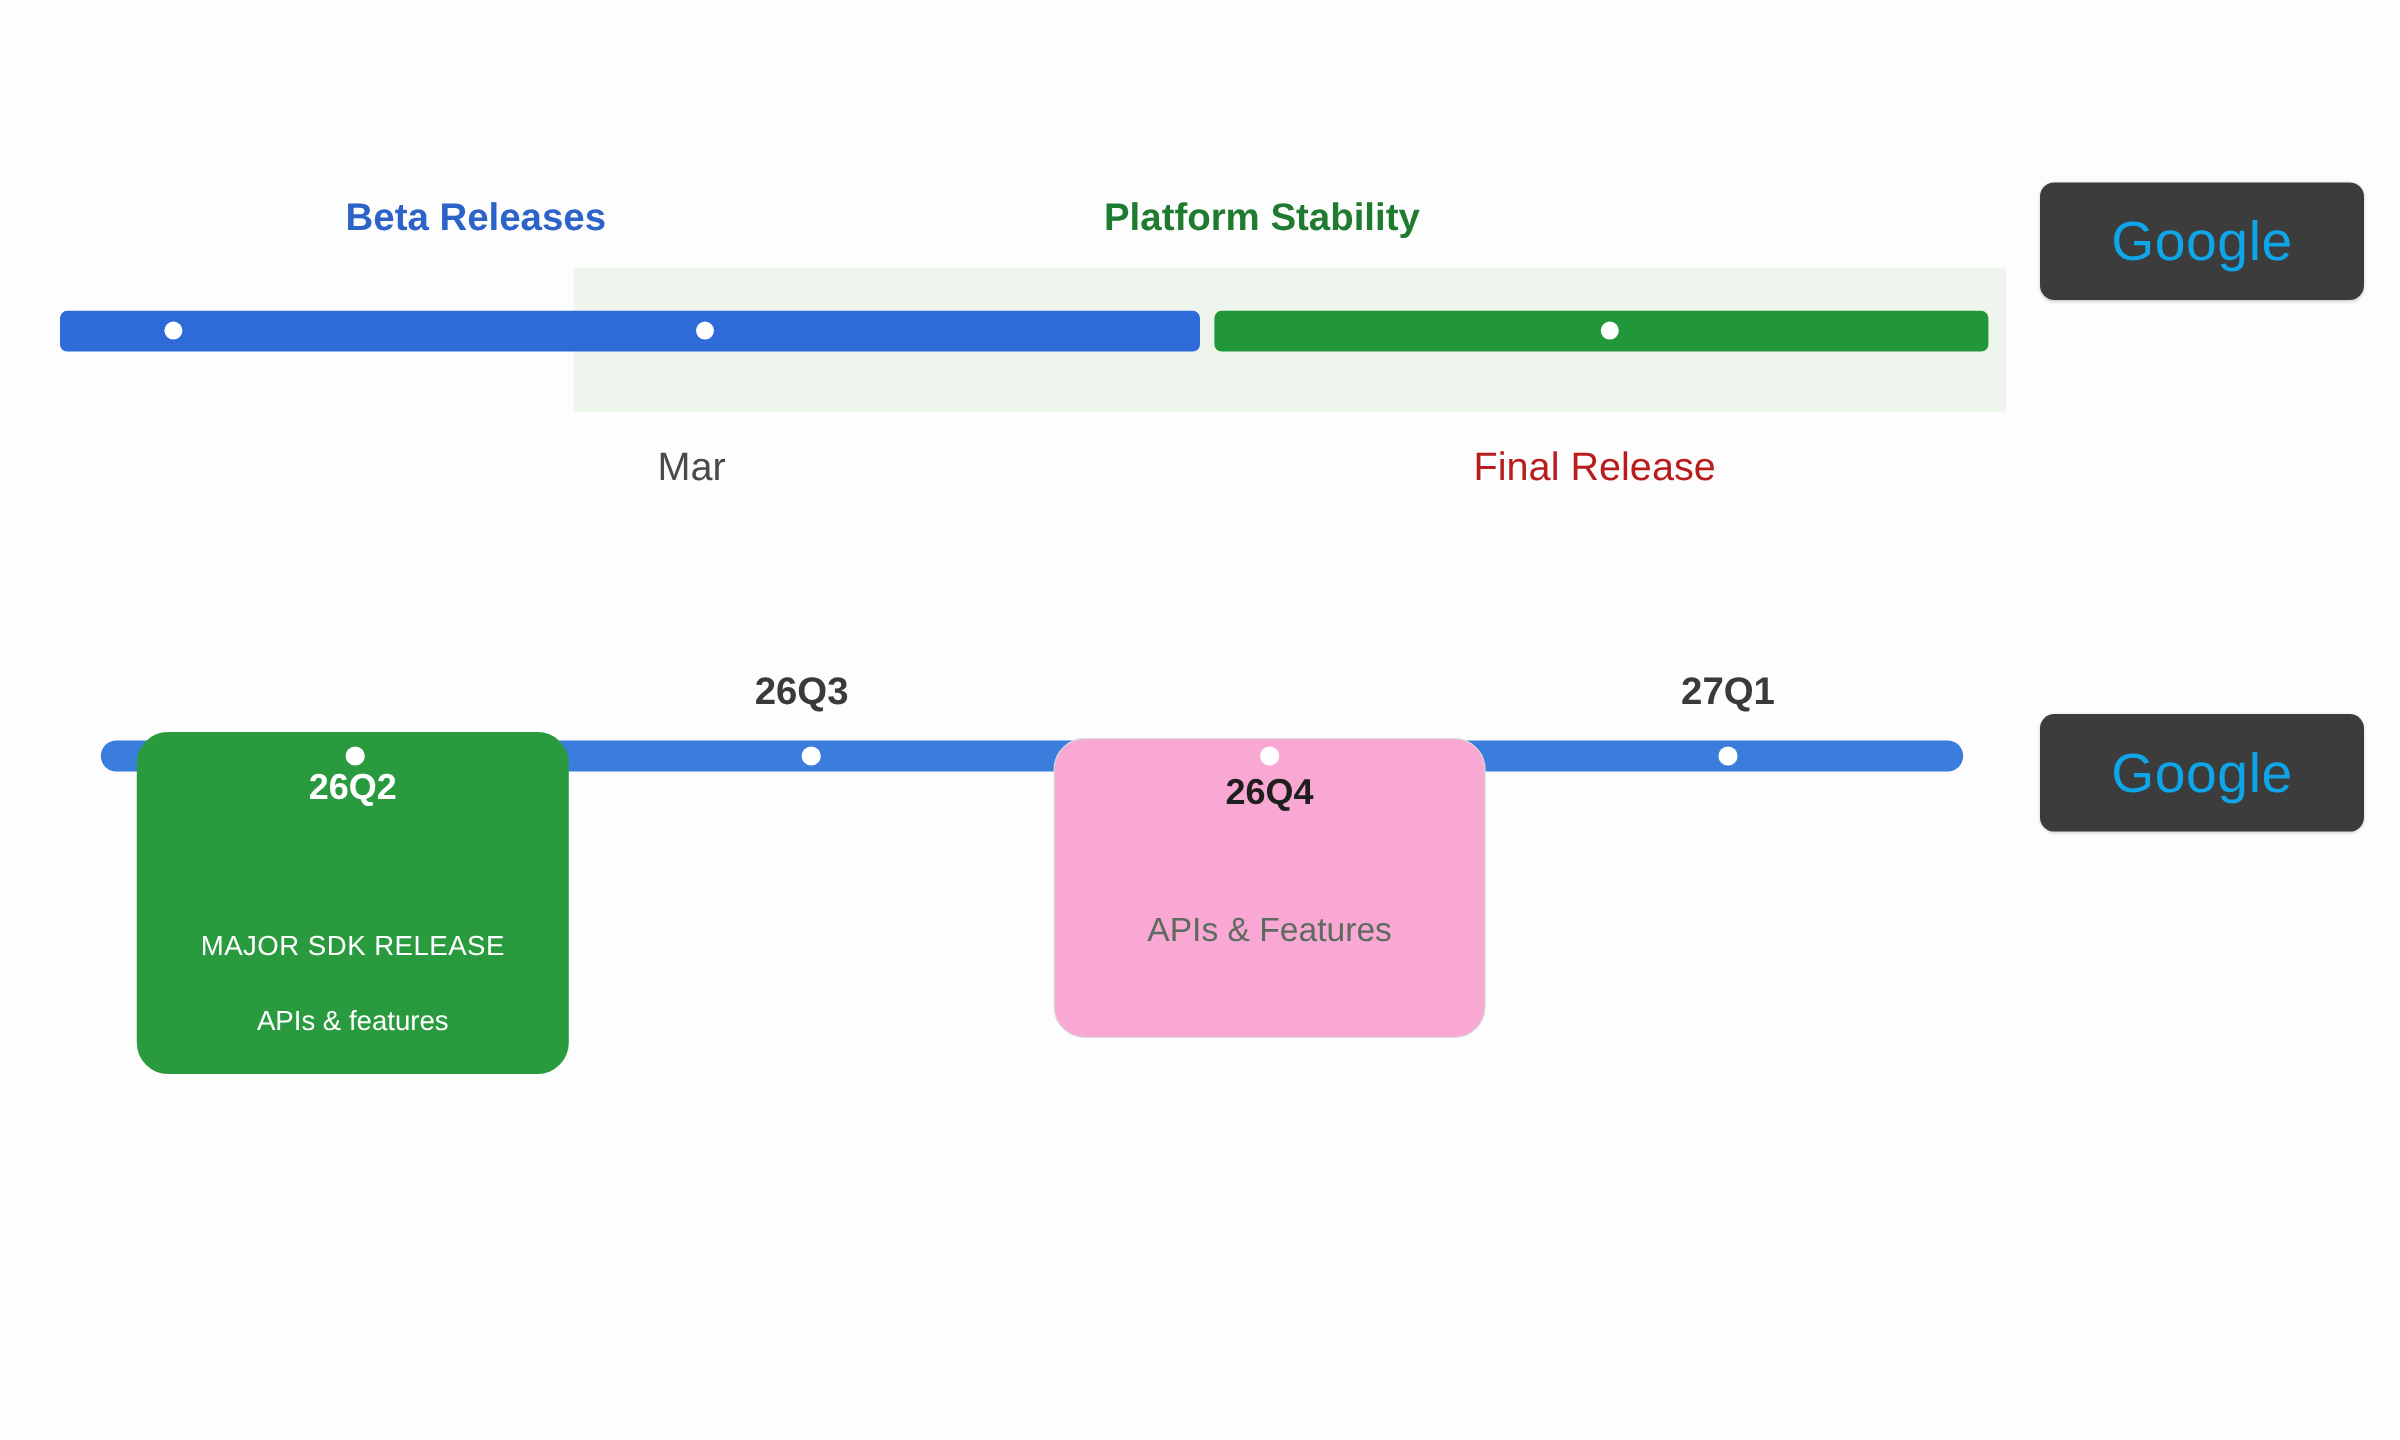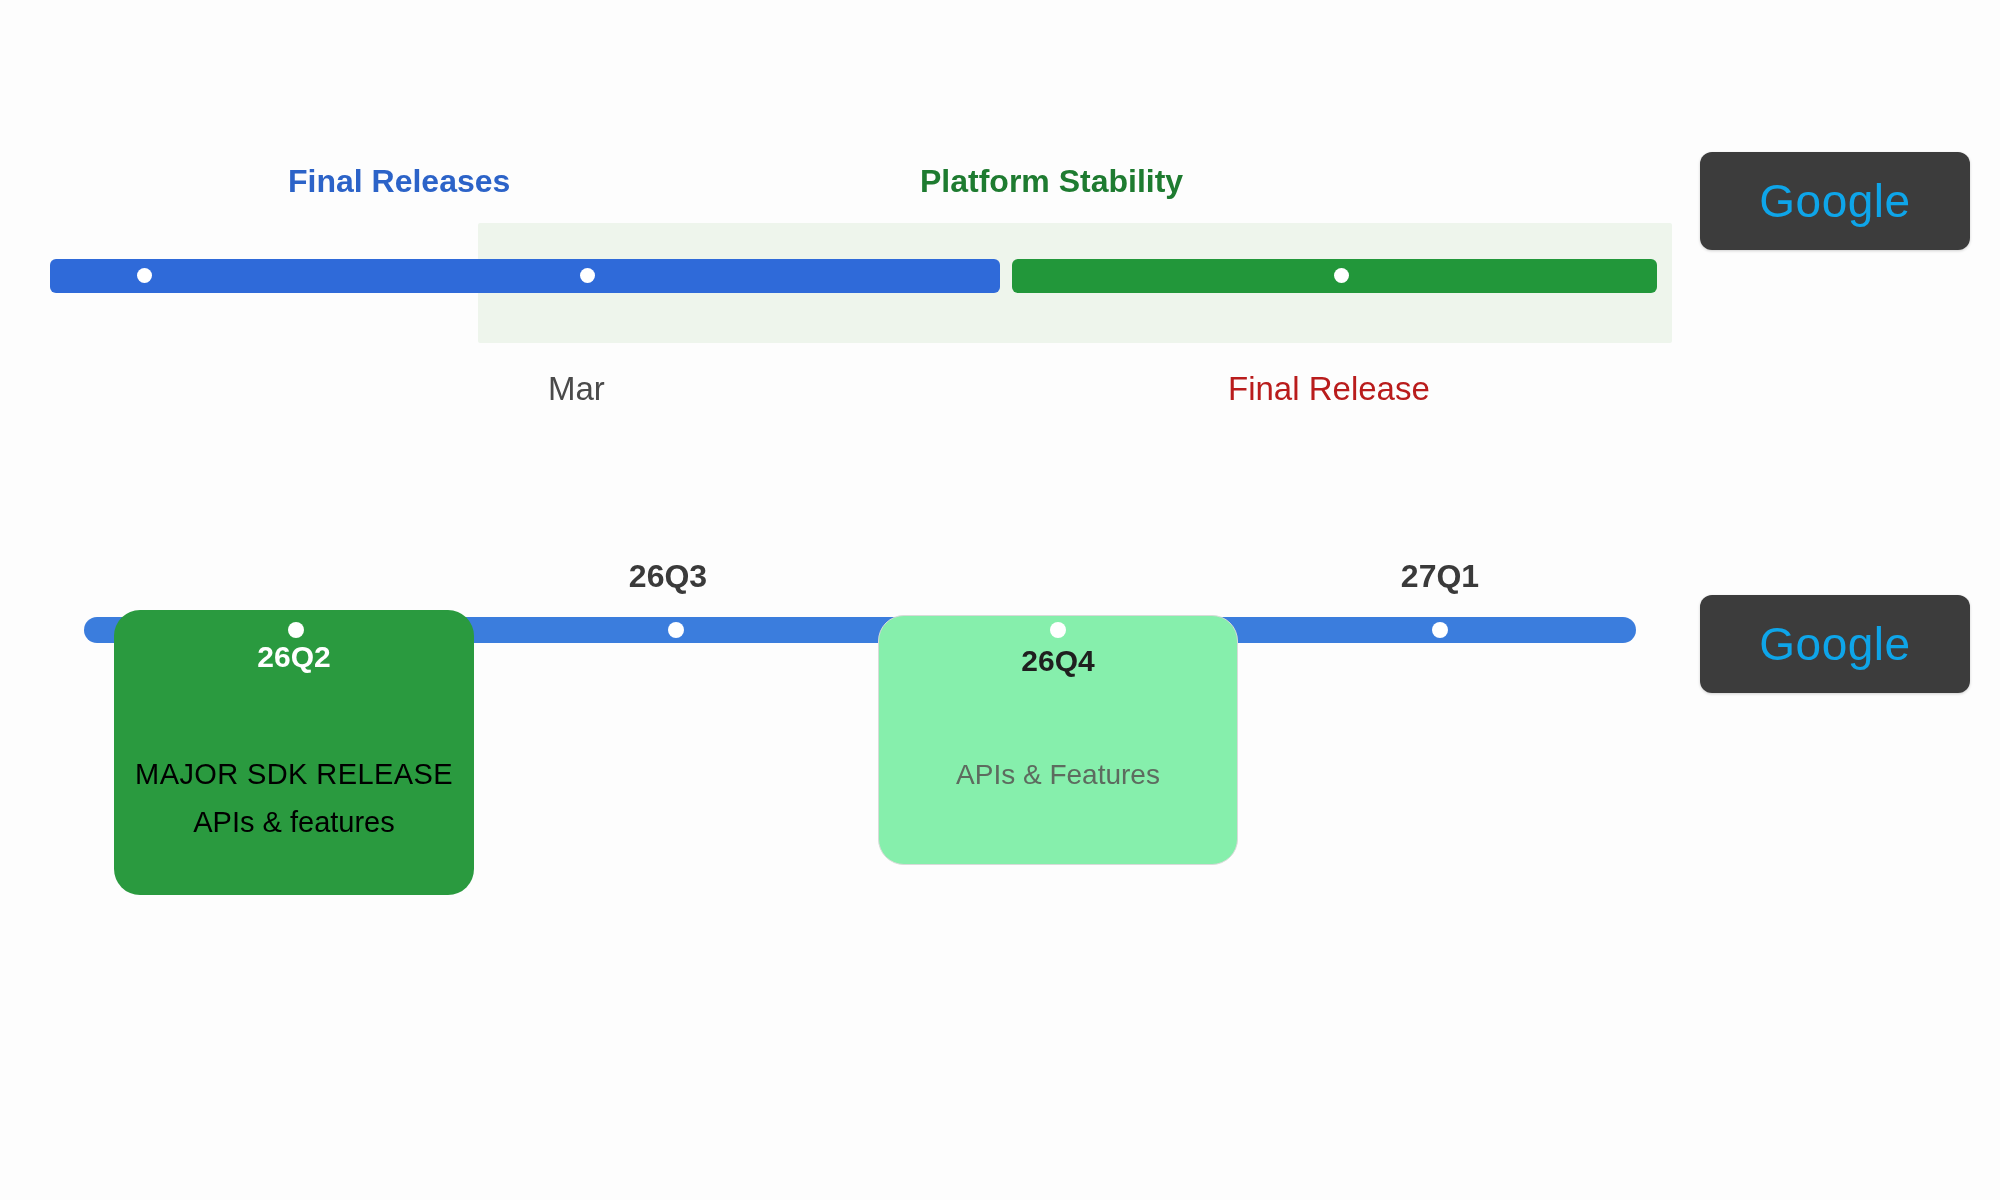--- a/index.html
+++ b/index.html
@@ -114,42 +114,42 @@
   .milestone-card {
     position: absolute;
     border-radius: 26px;
     box-sizing: border-box;
     padding-left: 28px;
   }
   .milestone-card.filled {
     background: #2a9a3f;
   }
   .milestone-card.outlined {
-    background: #86efac;
+    background: #f9a8d4;
     border: 1.5px solid #d8dbd8;
   }
 
   .card-title {
     position: absolute;
     left: 0; right: 0;
     text-align: center;
     font-size: 30px;
     font-weight: bold;
     white-space: nowrap;
   }
   .card-title.on-green { color: #ffffff; }
   .card-title.on-light { color: #1f1f1f; }
 
   .card-body {
     position: absolute;
     left: 0; right: 0;
     text-align: center;
   }
   .card-body .line { white-space: nowrap; }
-  .card-body.on-green .line { color: #000000; font-size: 29px; line-height: 48px; }
+  .card-body.on-green .line { color: #ffffff; font-size: 23px; line-height: 48px; margin-top: 14px; }
   .card-body.on-green .line.caps { letter-spacing: .4px; }
   .card-body.on-light .line { color: #5d6b5f; font-size: 28px; line-height: 48px; }
 
   .tick-label {
     position: absolute;
     font-size: 32px;
     font-weight: bold;
     color: #3a3a3a;
     text-align: center;
     white-space: nowrap;
@@ -158,21 +158,21 @@
 </style>
 </head>
 <body>
 
 <div class="slide">
 
   <div class="top-section">
 
     <div class="phase-band" style="left:478px; top:223px; width:1194px; height:120px;"></div>
 
-    <div class="phase-title beta" style="left:288px; top:163px;">Final Releases</div>
+    <div class="phase-title beta" style="left:288px; top:163px;">Beta Releases</div>
 
     <div class="phase-title stab" style="left:920px; top:163px;">Platform Stability</div>
 
     <div class="track-bar blue" style="left:50px; top:259px; width:950px;">
       <div class="track-dot" style="left:87px;"></div>
       <div class="track-dot" style="left:530px;"></div>
     </div>
 
     <div class="track-bar green" style="left:1012px; top:259px; width:645px;">
       <div class="track-dot" style="left:322px;"></div>

